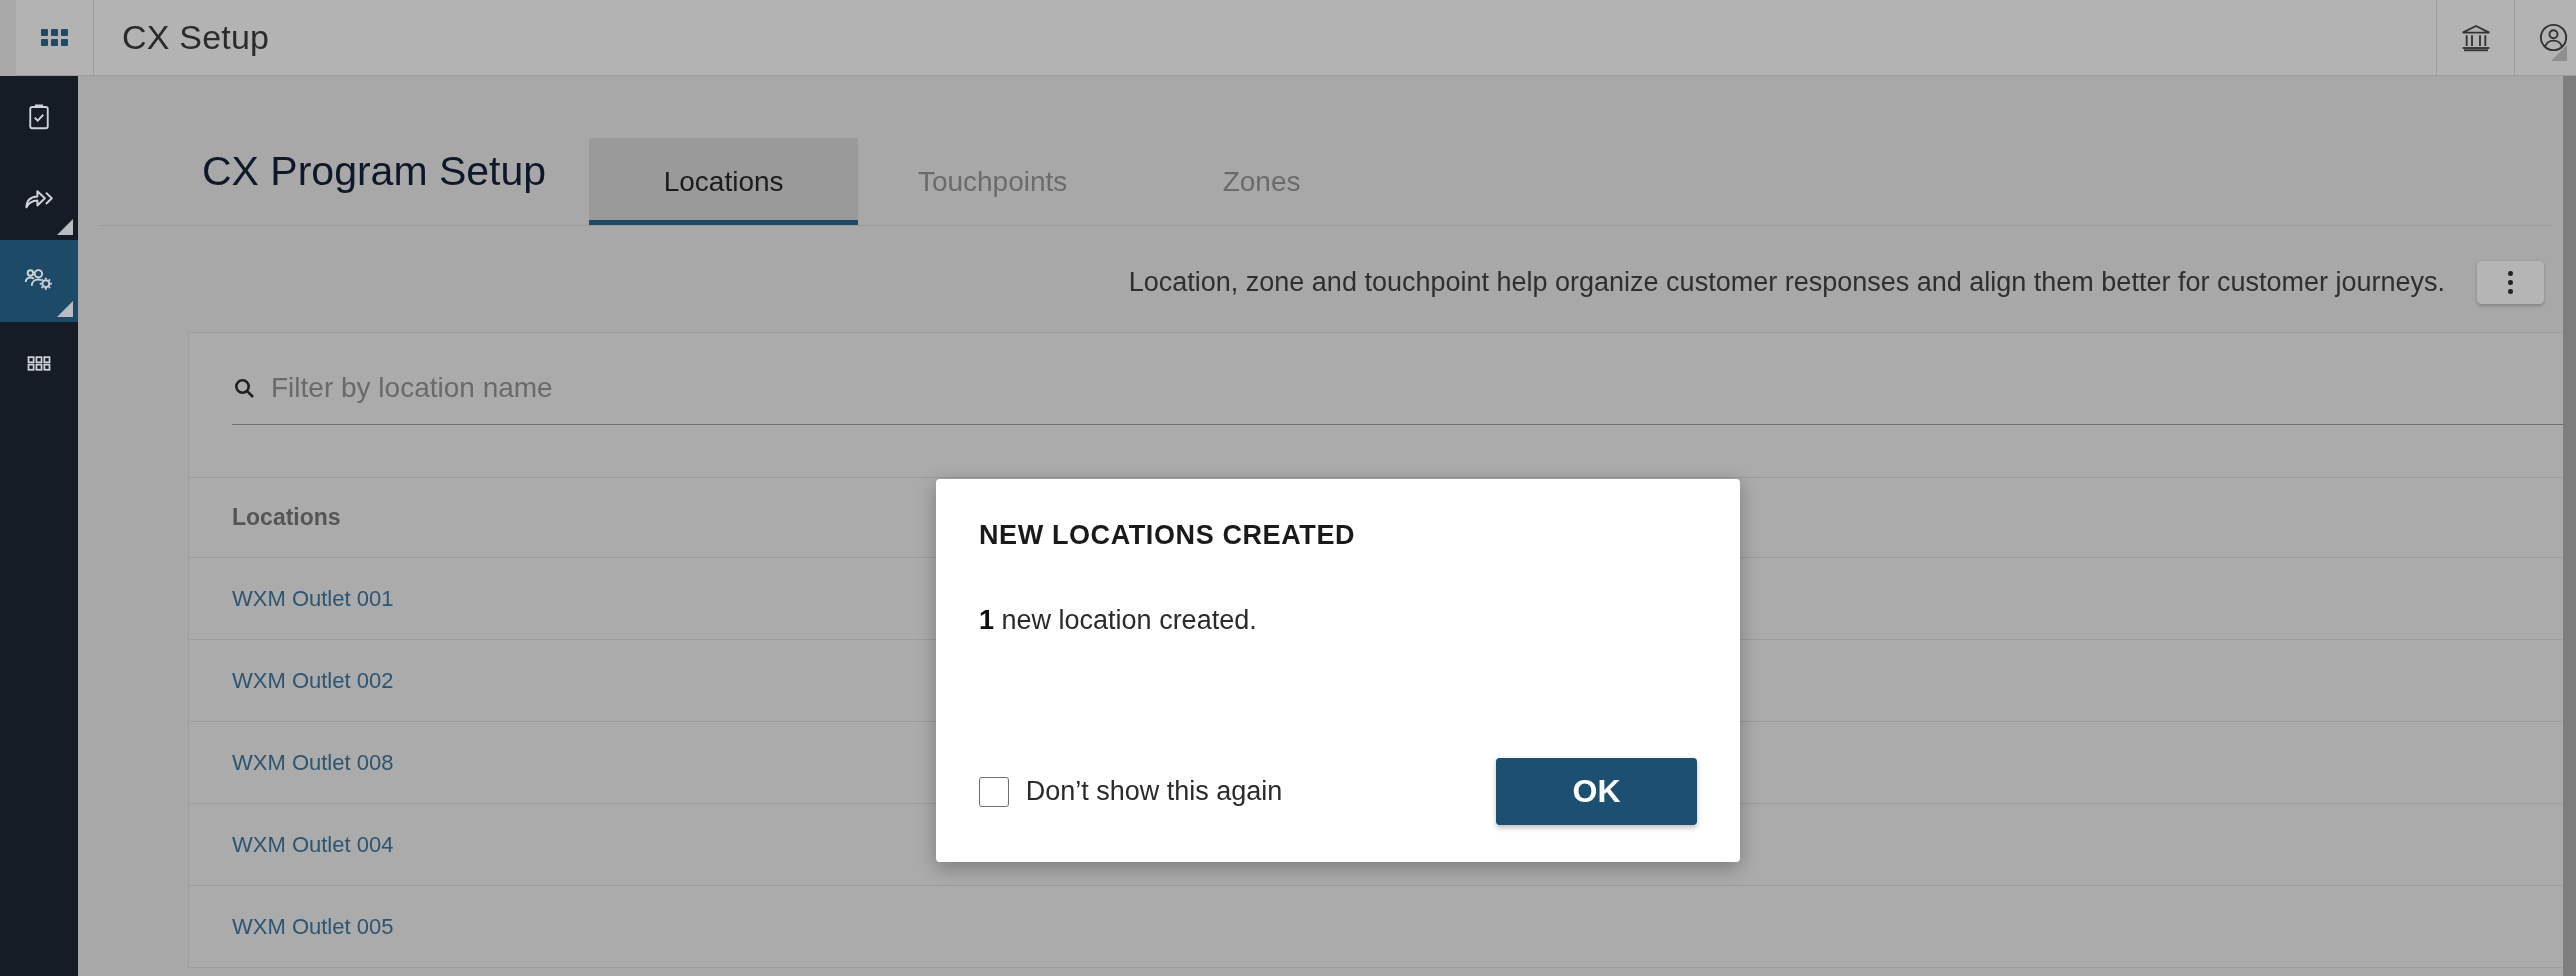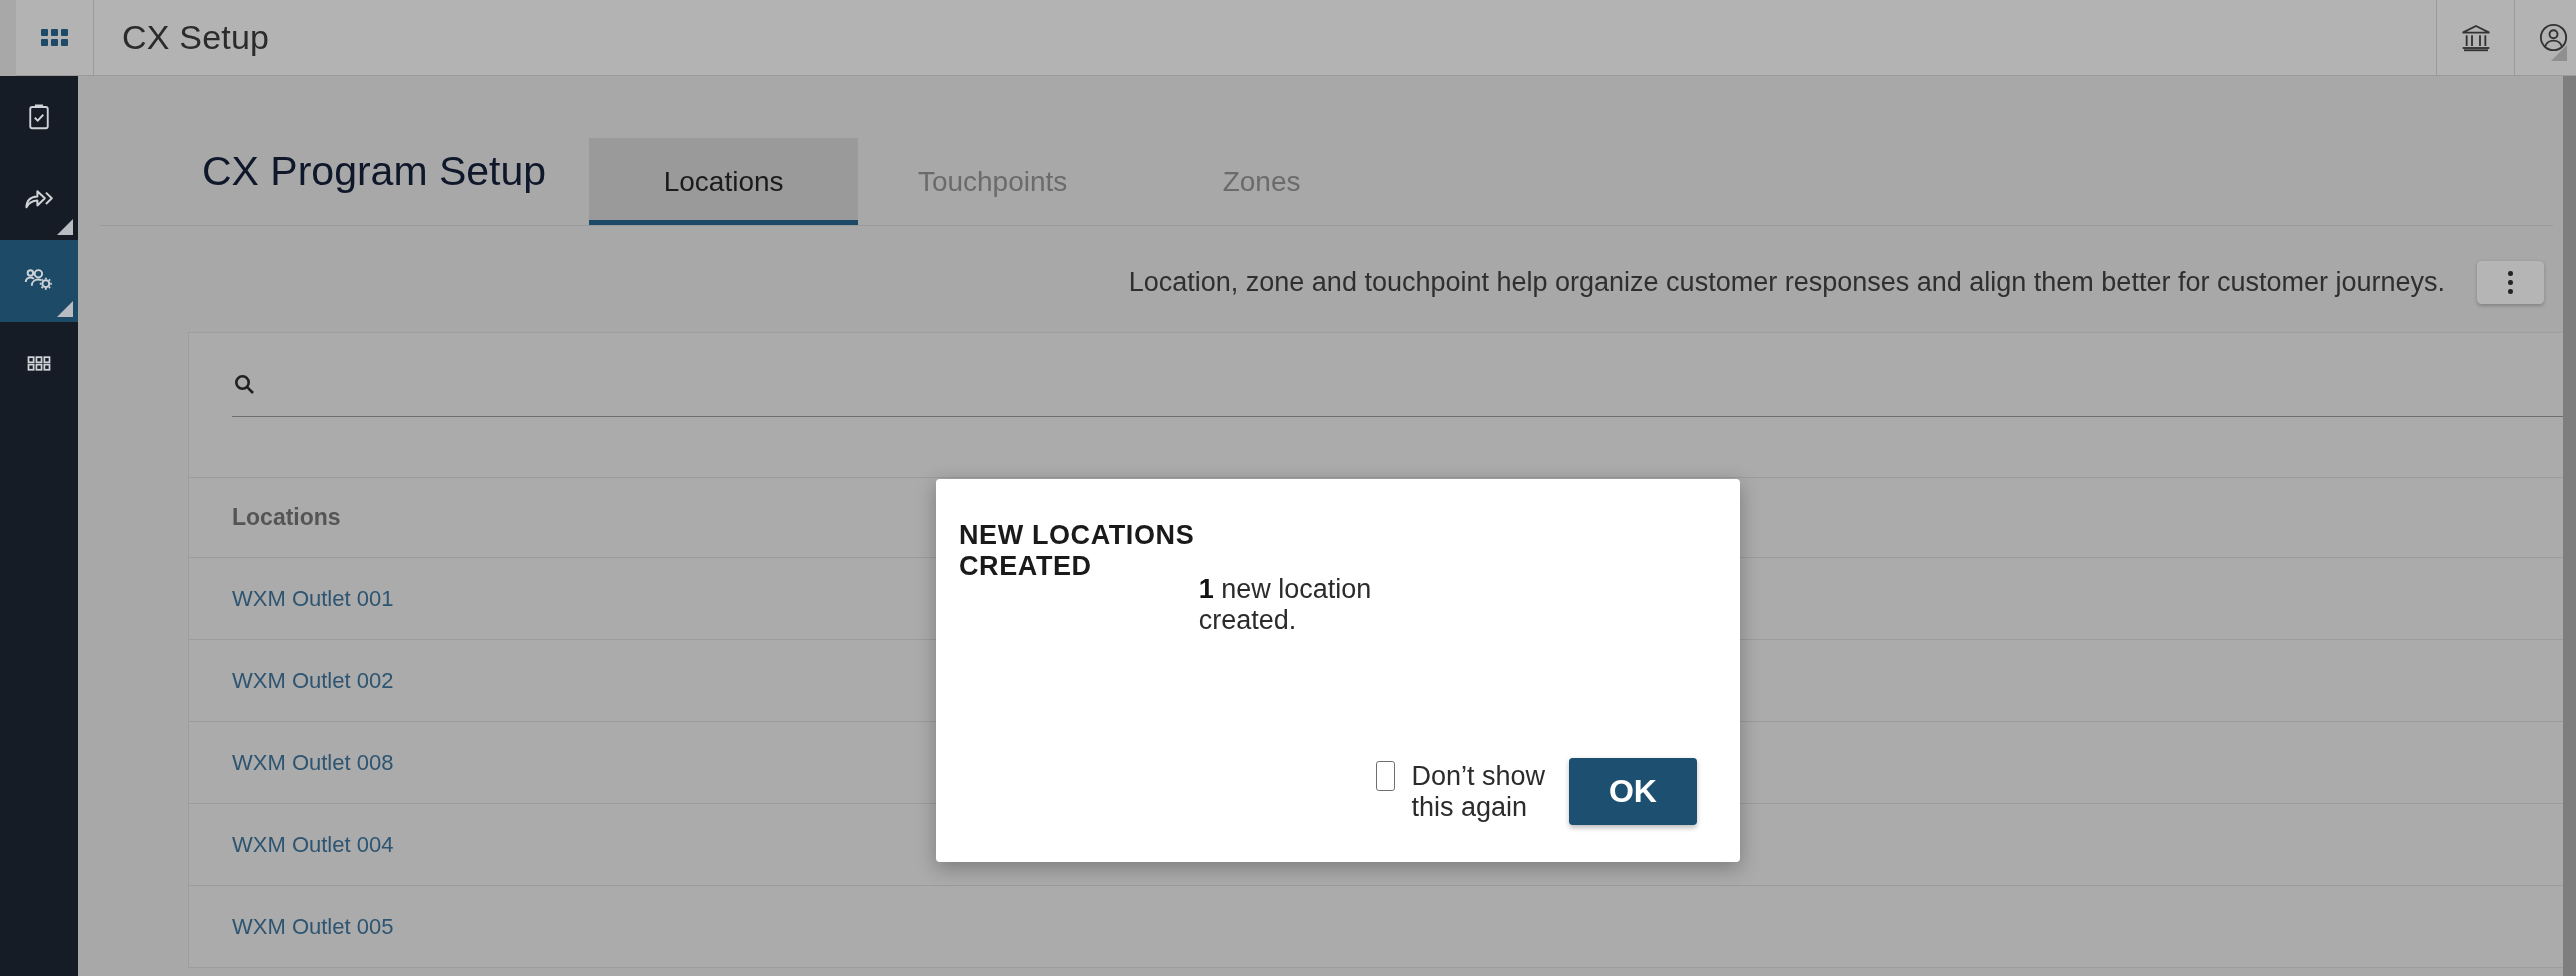--- a/index.html
+++ b/index.html
@@ -255,23 +255,23 @@
   
   .modal {
     position: absolute;
     left: 936px;
     top: 479px;
     width: 804px;
     height: 383px;
     background: #ffffff;
     border-radius: 3.7px;
     box-shadow: 0 5.6px 20.4px rgba(0,0,0,0.28);
-    padding: 41px 43px 37px 23px;
-    display: flex;
-    flex-direction: row;
+    padding: 41px 43px 37px 43px;
+    display: flex;
+    flex-direction: column;
   }
   .modal-title {
     font-size: 27px;
     font-weight: bold;
     color: #1a1a1a;
     letter-spacing: 0.6px;
   }
   .modal-body {
     margin-top: 54px;
     font-size: 27px;
@@ -279,20 +279,21 @@
   }
   .modal-body b { font-weight: bold; color: #111; }
   .modal-foot {
     margin-top: auto;
     display: flex;
     align-items: center;
     justify-content: space-between;
   }
   .chk-wrap {
     display: flex;
+    align-items: center;
     gap: 16.7px;
     cursor: pointer;
   }
   .chk-box {
     width: 30px; height: 30px;
     border: 1.9px solid #6e6e6e;
     border-radius: 2.8px;
     background: #fff;
     display: block;
   }
@@ -436,20 +437,21 @@
   <div class="card">
 
     <div class="search-row">
       <div class="search-wrap">
         <span>
           <svg width="24" height="24" viewBox="0 0 24 24" fill="none" stroke="#1f1f1f" stroke-width="2.6">
             <circle cx="10.5" cy="10.5" r="6.2"></circle>
             <line x1="15.2" y1="15.2" x2="21" y2="21"></line>
           </svg>
         </span>
+        <input class="search-input" type="text" placeholder="Filter by location name" style="">
       </div>
     </div>
 
     <div class="col-head">
       <span>Locations</span>
     </div>
 
     <div class="loc-row">
       <span class="loc-name">WXM Outlet 001</span>
     </div>

